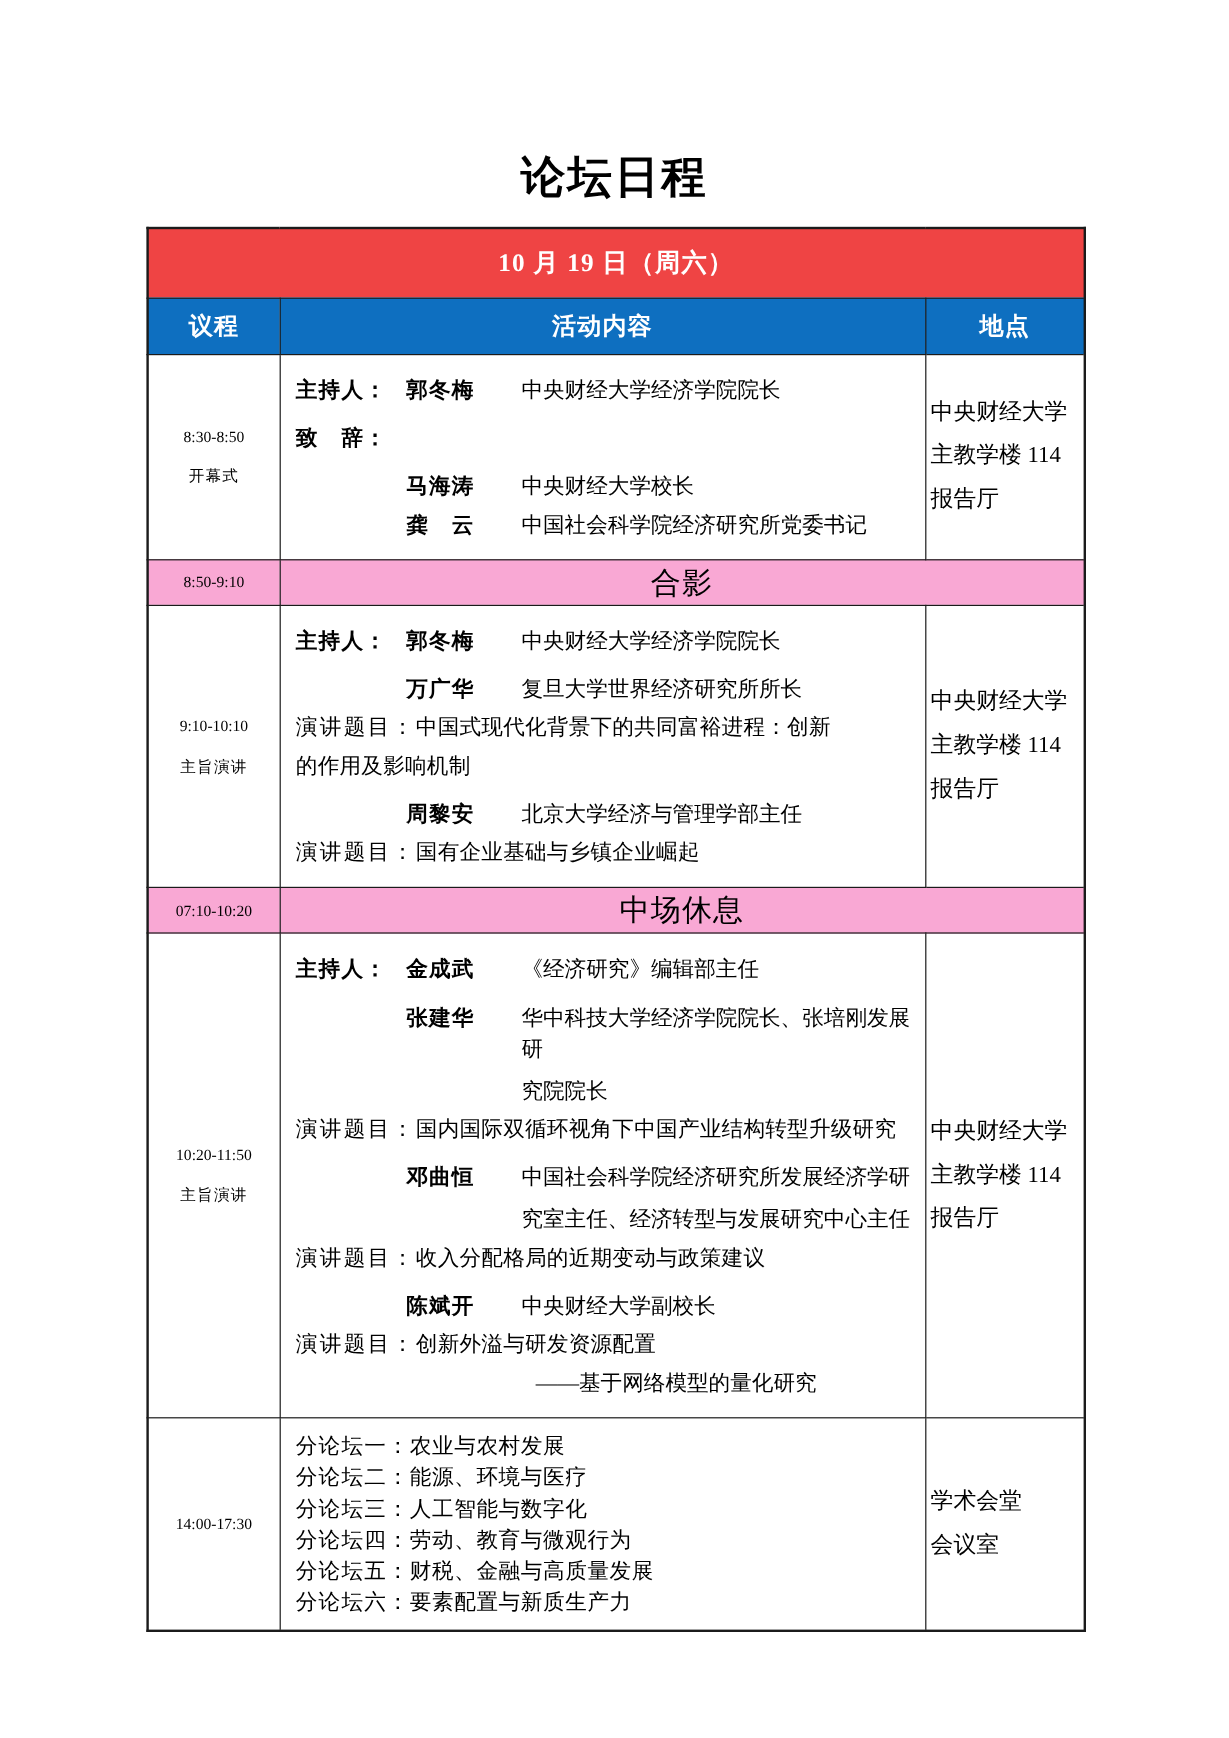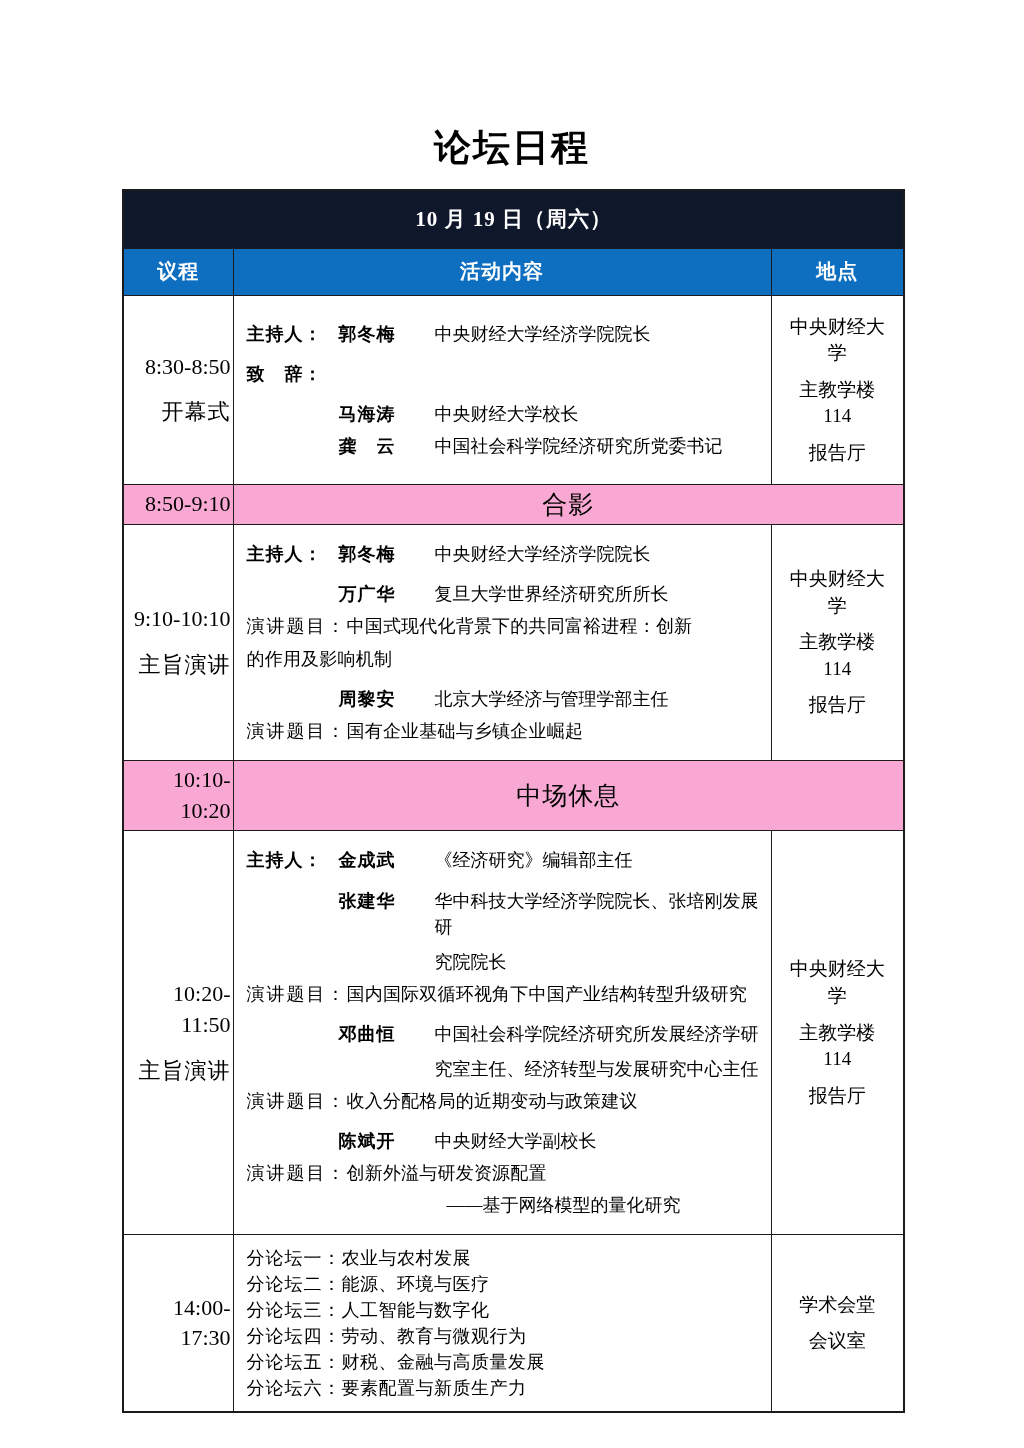--- a/index.html
+++ b/index.html
@@ -27,40 +27,40 @@
     width: 781px;
     margin: 19px 0 0 122px;
     border: 2.5px solid #1b1b1b;
   }
   col.c-time { width: 110px; }
   col.c-content { width: 538px; }
   col.c-loc { width: 133px; }
   td, th { border: 1.5px solid #1b1b1b; vertical-align: middle; }
   
   th.date-header {
-    background: #0f172a;
+    background: #ef4444;
     color: #ffffff;
     height: 58px;
     font-size: 21px;
     font-weight: bold;
     text-align: center;
     letter-spacing: 1px;
     margin-top: 32px;
   }
   th.col-header {
     background: #0e6fc0;
     color: #ffffff;
     height: 47px;
     font-size: 20px;
     font-weight: bold;
     text-align: center;
     letter-spacing: 1px;
   }
   
-  td.time-cell { text-align: right; font-size: 22px; padding: 4px 2px; }
+  td.time-cell { text-align: center; font-size: 13px; padding: 4px 2px; }
   .time-text { line-height: 1.4; }
   .session-text { line-height: 1.4; margin-top: 15px; letter-spacing: 1px; }
   
   td.content-cell { padding: 10px 10px 10px 13px; font-size: 18px; }
   .line { margin: 6px 0; line-height: 1.45; }
   .mt { margin-top: 14px; }
   .flexline { display: flex; align-items: flex-start; }
   .lbl { width: 92px; flex: none; font-weight: bold; letter-spacing: 1px; }
   .name { width: 96px; flex: none; font-weight: bold; letter-spacing: 1px; }
   .role { flex: 1; }
@@ -68,21 +68,21 @@
   .role-line + .role-line { margin-top: 9px; }
   .topic-label { letter-spacing: 2px; }
   .topic-line { letter-spacing: 0.2px; }
   .dash-line { padding-left: 200px; }
   .forum-line { margin: 1px 0; line-height: 1.38; letter-spacing: 0.5px; }
   .forum-label { letter-spacing: 1px; }
   
   tr.band-row td { background: #f9a8d4; height: 38px; }
   td.band-cell { text-align: center; font-size: 25px; letter-spacing: 1px; }
   
-  td.loc-cell { text-align: center; font-size: 19px; padding: 8px 16px; }
+  td.loc-cell { font-size: 19px; padding: 8px 4px; }
   .loc-line { line-height: 1.4; margin: 10px 0; }
 </style>
 </head>
 <body>
 
 <div class="page">
   <div class="doc-title">论坛日程</div>
 
   <table class="schedule">
     <colgroup>
@@ -176,21 +176,21 @@
             <div class="line topic-line"><span class="topic-label">演讲题目：</span><span>国有企业基础与乡镇企业崛起</span></div>
           </td>
           <td class="loc-cell">
             <div class="loc-line">中央财经大学</div>
             <div class="loc-line">主教学楼 114</div>
             <div class="loc-line">报告厅</div>
           </td>
         </tr>
         <tr class="band-row" style="height: 37px;">
           <td class="time-cell">
-            <div class="time-text">10:10-10:20</div>
+            <div class="time-text">07:10-10:20</div>
           </td>
           <td class="band-cell" colspan="2"><span>中场休息</span></td>
         </tr>
         <tr class="session-row" style="height: 357px;">
           <td class="time-cell">
             <div class="time-text">10:20-11:50</div>
             <div class="session-text">主旨演讲</div>
           </td>
           <td class="content-cell">
             <div class="line flexline">

